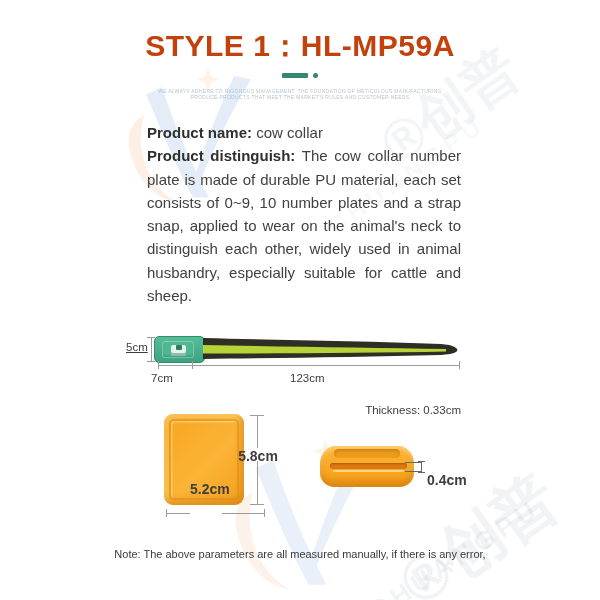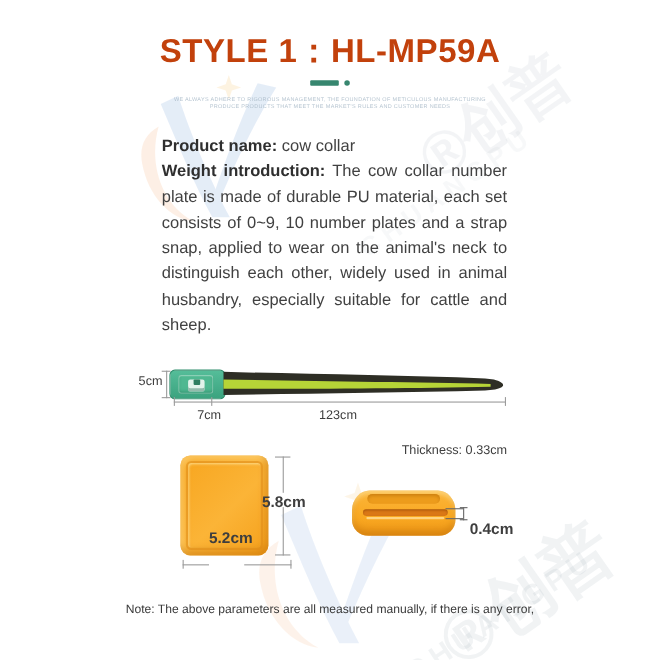--- a/index.html
+++ b/index.html
@@ -118,44 +118,44 @@
       <div class="dot"></div>
     </div>
 
     <div class="tagline">
       <div>WE ALWAYS ADHERE TO RIGOROUS MANAGEMENT, THE FOUNDATION OF METICULOUS MANUFACTURING</div>
       <div>PRODUCE PRODUCTS THAT MEET THE MARKET'S RULES AND CUSTOMER NEEDS</div>
     </div>
 
     <div class="textblock">
       <p><b>Product name:</b> <span>cow collar</span></p>
-      <p class="just"><b>Weight introduction:</b> <span>The cow collar number plate is made of durable PU material, each set consists of 0~9, 10 number plates and a strap snap, applied to wear on the animal's neck to distinguish each other, widely used in animal husbandry, especially suitable for cattle and sheep.</span></p>
+      <p class="just"><b>Product distinguish:</b> <span>The cow collar number plate is made of durable PU material, each set consists of 0~9, 10 number plates and a strap snap, applied to wear on the animal's neck to distinguish each other, widely used in animal husbandry, especially suitable for cattle and sheep.</span></p>
     </div>
 
-    <div class="dimtext" style="left:126px; top:341px;">5cm</div>
+    <div class="dimtext" style="left:126px; top:341px;text-decoration:underline;">5cm</div>
     <div class="vline" style="left:151px; top:337px; height:25px;"></div>
     <div class="hline" style="left:147px; top:337px; width:8px;"></div>
     <div class="hline" style="left:147px; top:361px; width:8px;"></div>
 
     <div class="buckle">
       <div class="buckle-face"></div>
       <div class="buckle-snap"></div>
       <div class="buckle-notch"></div>
     </div>
 
     <svg class="strap-svg" width="262" height="24" viewBox="0 0 262 24">
       <path d="M0 1 C70 3 160 4 238 7 L246 8 C257 11 257 15 247 17 L238 18 C160 20 70 21 0 22 Z" fill="#2E2E25"></path>
       <path d="M0 8 C80 9.5 170 10.5 243 12 L243 14.5 C170 16 80 16.5 0 16.5 Z" fill="#B6D437"></path>
     </svg>
 
     <div class="hline" style="left:158px; top:365px; width:302px;"></div>
     <div class="vline" style="left:158px; top:361px; height:8px;"></div>
     <div class="vline" style="left:192px; top:361px; height:8px;"></div>
     <div class="vline" style="left:459px; top:361px; height:8px;"></div>
-    <div class="dimtext" style="left:151px; top:372px; width:50px; text-align:right;">7cm</div>
+    <div class="dimtext" style="left:151px; top:372px; width:50px; text-align:left;">7cm</div>
     <div class="dimtext" style="left:290px; top:372px; width:64px; text-align:left;">123cm</div>
     <div class="dimtext" style="left:355px; top:372px; width:106px; text-align:right;margin-top:32px;">Thickness:  0.33cm</div>
 
     <div class="plate-front">
       <div class="plate-rim"></div>
     </div>
     <div class="hline" style="left:250px; top:415px; width:14px;"></div>
     <div class="vline" style="left:257px; top:415px; height:33px;"></div>
     <div class="dimtext bold" style="left:238px; top:448px; width:40px; text-align:center;">5.8cm</div>
     <div class="vline" style="left:257px; top:461px; height:44px;"></div>

